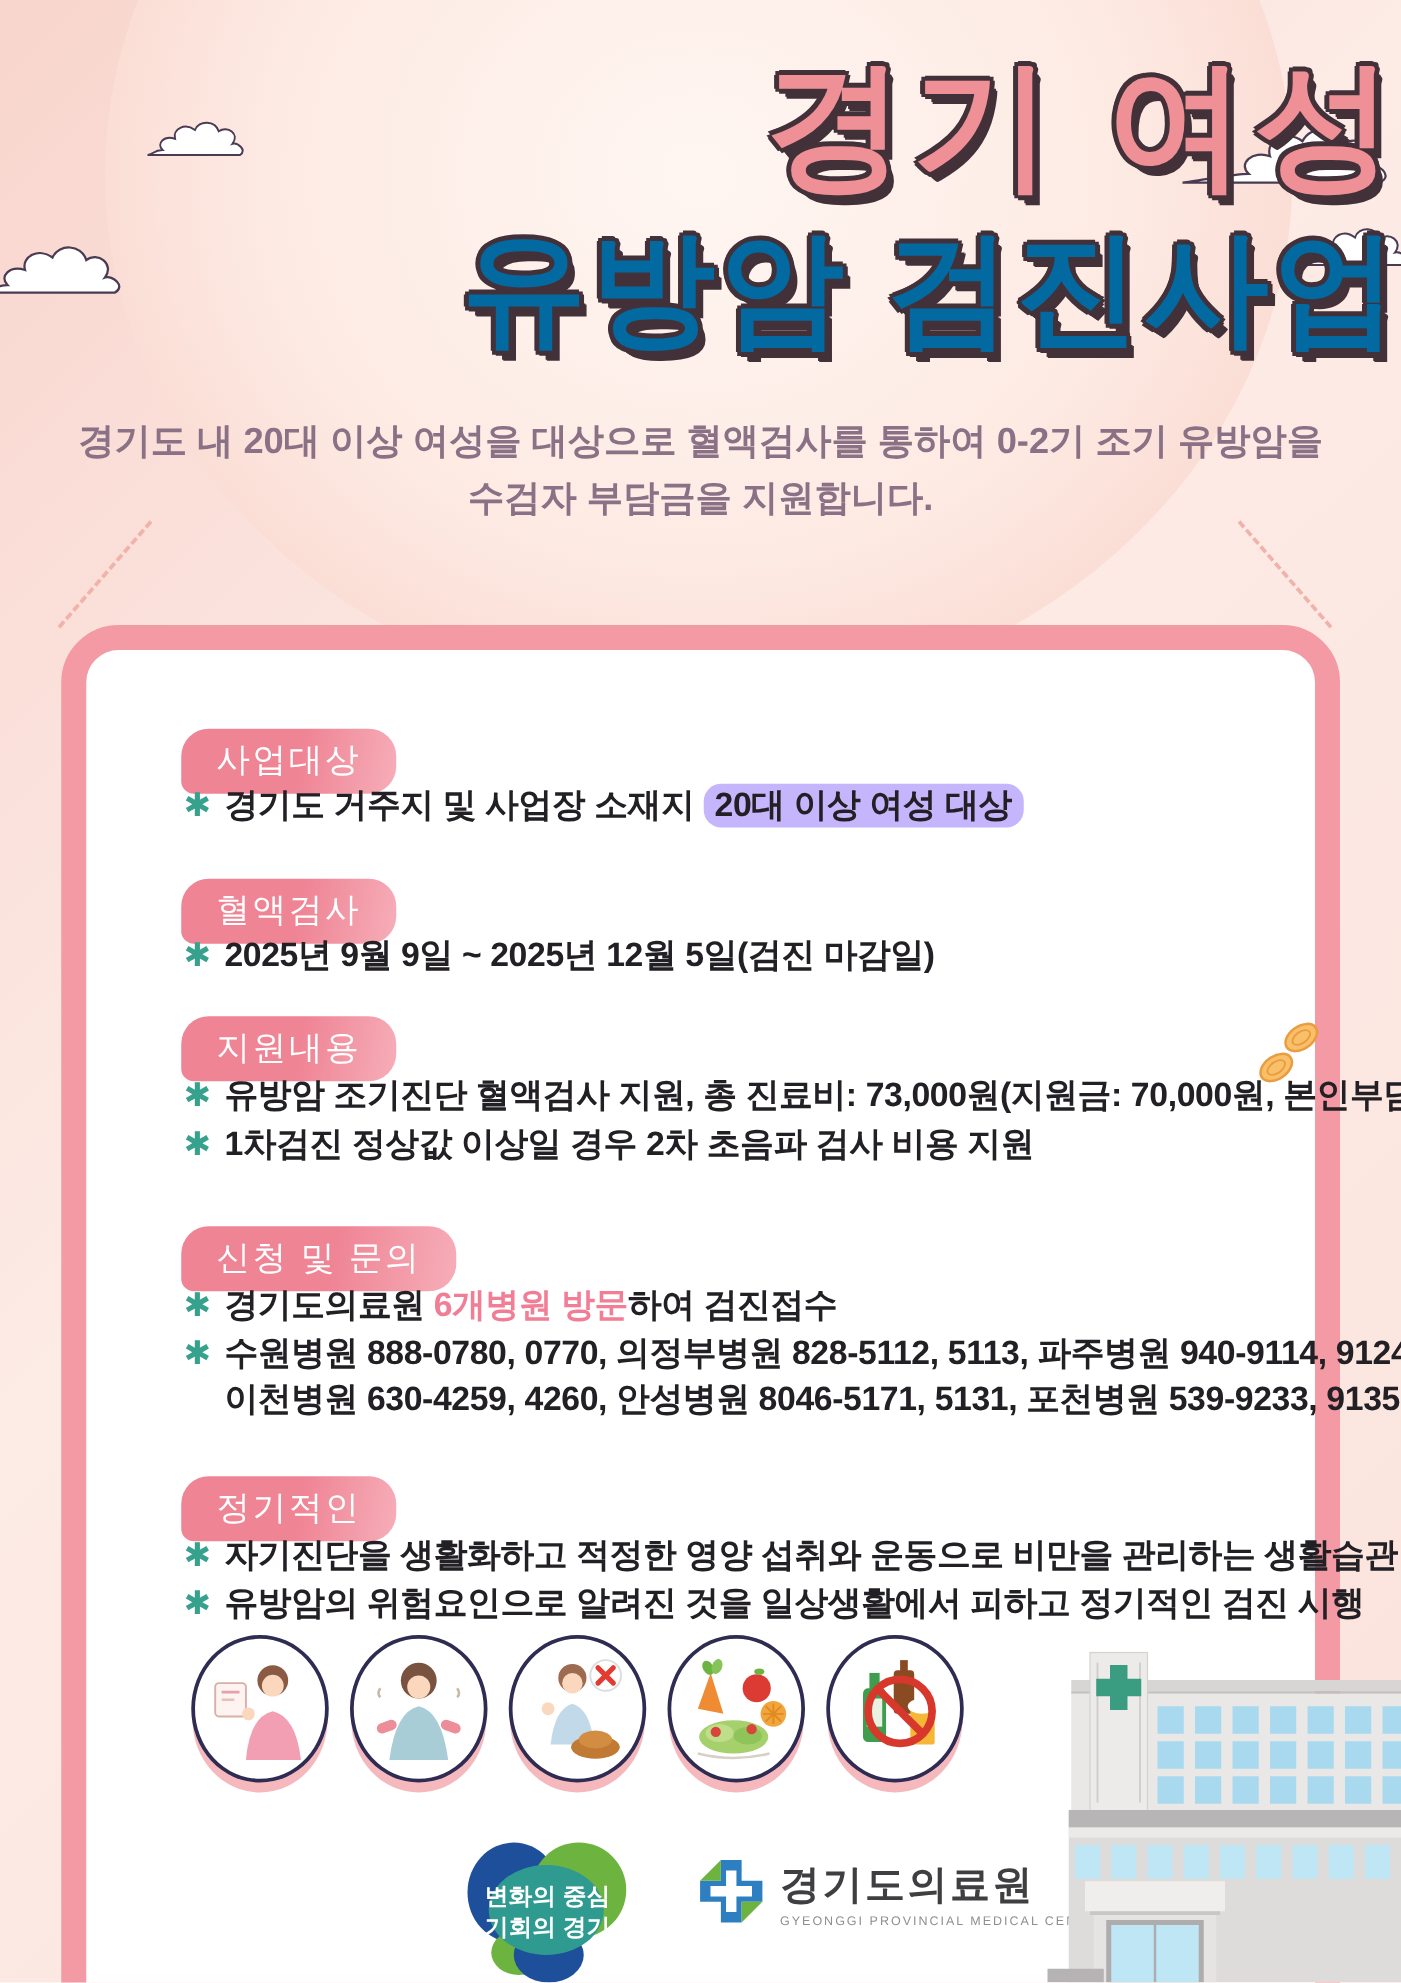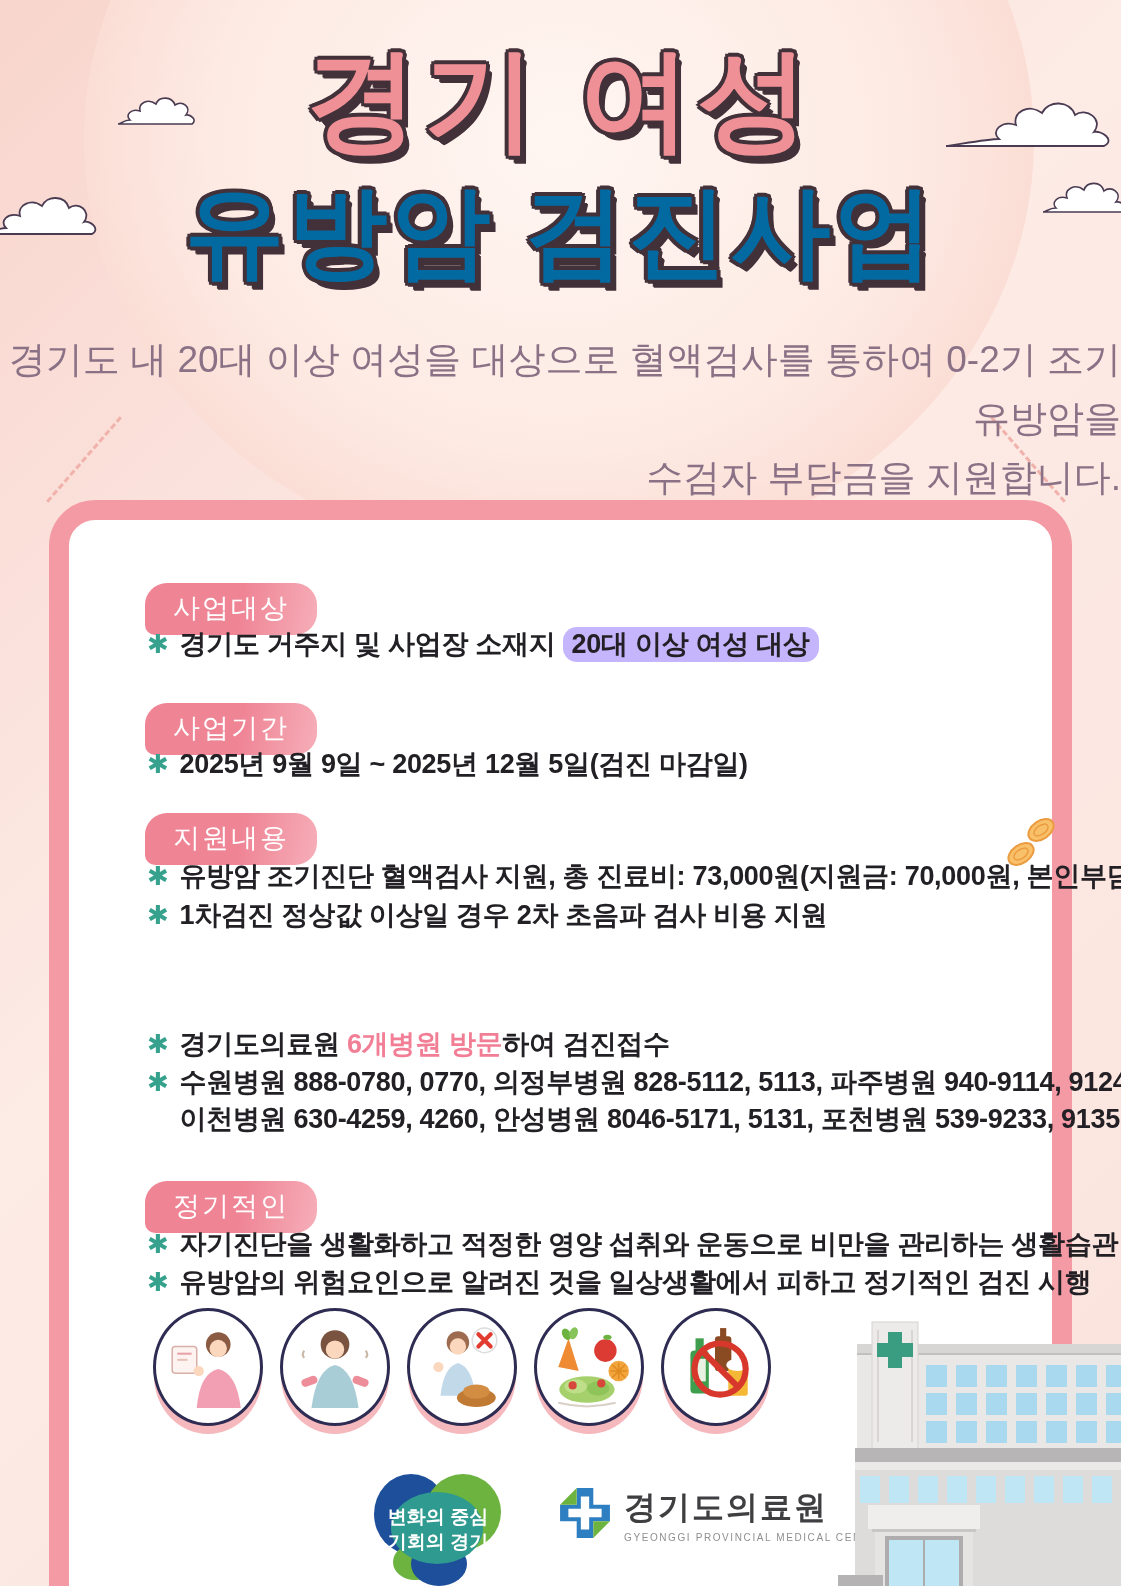--- a/index.html
+++ b/index.html
@@ -9,36 +9,36 @@
     background:linear-gradient(135deg,#f8d5cd 0%,#fdebe6 42%,#fbe3dd 100%);
   }
   .glow{
     position:absolute;left:84px;top:-285px;width:950px;height:850px;border-radius:50%;
     background:radial-gradient(ellipse at center,#fff6f2 0%,#fdeae3 52%,#f9d6cc 84%,#f5c6bb 100%);
   }
   .ray{position:absolute;border-top:3px dashed #f0b2ab;}
   .ray.left{left:28px;top:458px;width:112px;transform:rotate(-49deg);}
   .ray.right{left:972px;top:458px;width:112px;transform:rotate(49deg);}
   .cloud{position:absolute;}
-  .title-wrap{position:absolute;top:34px;left:0;width:100%;text-align:center;line-height:1.18;}
+  .title-wrap{position:absolute;top:34px;left:0;width:100%;text-align:right;line-height:1.18;}
   .title-l1{
     font-size:112px;font-weight:700;letter-spacing:6px;color:#ef8f96;
   }
   .title-l2{
     font-size:100px;font-weight:700;letter-spacing:3px;color:#0369a1;margin-top:6px;
   }
   .t-outline{
     text-shadow:
       -3px -3px 0 #43313a, 3px -3px 0 #43313a, -3px 3px 0 #43313a, 3px 3px 0 #43313a,
       -4px 0 0 #43313a, 4px 0 0 #43313a, 0 -4px 0 #43313a, 0 4px 0 #43313a,
       5px 7px 0 #43313a, 6px 8px 0 #43313a;
   }
   .intro{
-    position:absolute;top:330px;left:0;width:100%;text-align:right;
-    font-size:37px;font-weight:400;color:#8b7185;line-height:1.6;
+    position:absolute;top:330px;left:0;width:100%;text-align:center;
+    font-size:29px;font-weight:700;color:#8b7185;line-height:1.6;
   }
   .card{
     position:absolute;left:49px;top:500px;width:1023px;height:1180px;box-sizing:border-box;
     background:#ffffff;border:20px solid #f49aa4;border-radius:46px;
   }
   .badge{
     position:absolute;display:inline-block;
     background:linear-gradient(100deg,#ef8495 55%,#f6aeb8 100%);
     color:#fff;font-size:27px;font-weight:400;letter-spacing:2px;
     padding:7px 28px 9px;border-radius:22px 22px 22px 10px;
@@ -95,21 +95,21 @@
 </div>
 
 <div class="card">
 
   <div class="badge" style="top:63px;left:76px">사업대상</div>
   <div class="bullet" style="top:106px;left:78px">
     <span class="ast">✱</span>
     <span><span>경기도 거주지 및 사업장 소재지 </span><span class="hl">20대 이상 여성 대상</span></span>
   </div>
 
-  <div class="badge" style="top:183px;left:76px">사업기간</div>
+  <div class="badge" style="top:183px;left:76px">혈액검사</div>
   <div class="bullet" style="top:226px;left:78px">
     <span class="ast">✱</span>
     <span>2025년 9월 9일 ~ 2025년 12월 5일(검진 마감일)</span>
   </div>
 
   <div class="badge" style="top:293px;left:76px">지원내용</div>
   <div class="bullet" style="top:338px;left:78px">
     <span class="ast">✱</span>
     <span><span>유방암 조기진단 혈액검사 지원, 총 진료비: 73,000원(지원금: 70,000원, 본인부담금 </span></span>
   </div>
@@ -121,20 +121,21 @@
     <g transform="rotate(-35 40 18)">
       <ellipse cx="40" cy="18" rx="14" ry="9" fill="#f9c06a" stroke="#ec9c40" stroke-width="2"></ellipse>
       <ellipse cx="40" cy="18" rx="8" ry="4.5" fill="none" stroke="#ec9c40" stroke-width="1.5"></ellipse>
     </g>
     <g transform="rotate(-35 20 42)">
       <ellipse cx="20" cy="42" rx="14" ry="9" fill="#f9c06a" stroke="#ec9c40" stroke-width="2"></ellipse>
       <ellipse cx="20" cy="42" rx="8" ry="4.5" fill="none" stroke="#ec9c40" stroke-width="1.5"></ellipse>
     </g>
   </svg>
 
+  <div class="badge" style="top:461px;left:76px">신청 및 문의</div>
   <div class="bullet" style="top:506px;left:78px">
     <span class="ast">✱</span>
     <span><span>경기도의료원 </span><span class="accent">6개병원 방문</span><span>하여 검진접수</span></span>
   </div>
   <div class="bullet" style="top:544px;left:78px">
     <span class="ast">✱</span>
     <span><span>수원병원 888-0780, 0770, 의정부병원 828-5112, 5113, 파주병원 940-9114, 9124,</span><br><span>이천병원 630-4259, 4260, 안성병원 8046-5171, 5131, 포천병원 539-9233, 9135</span></span>
   </div>
 
   <div class="badge" style="top:661px;left:76px">정기적인</div>

